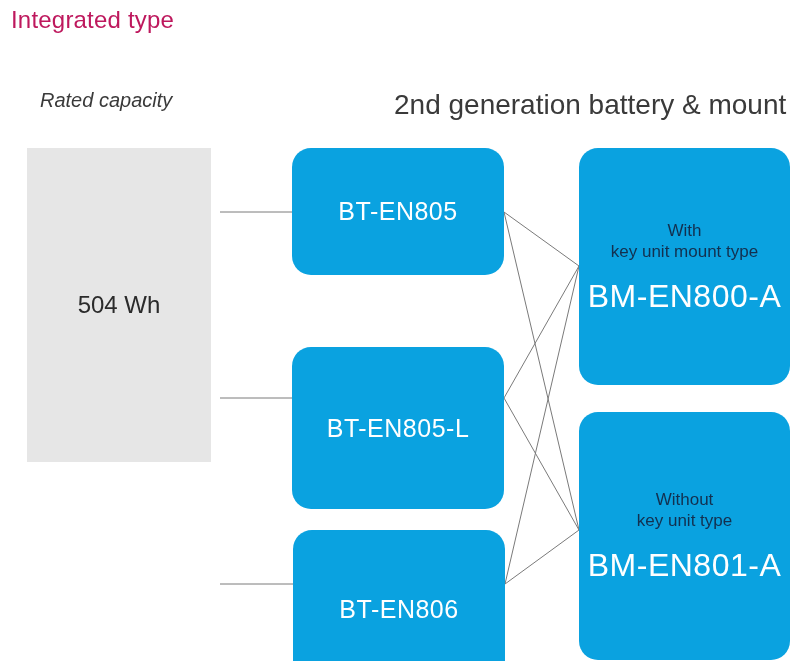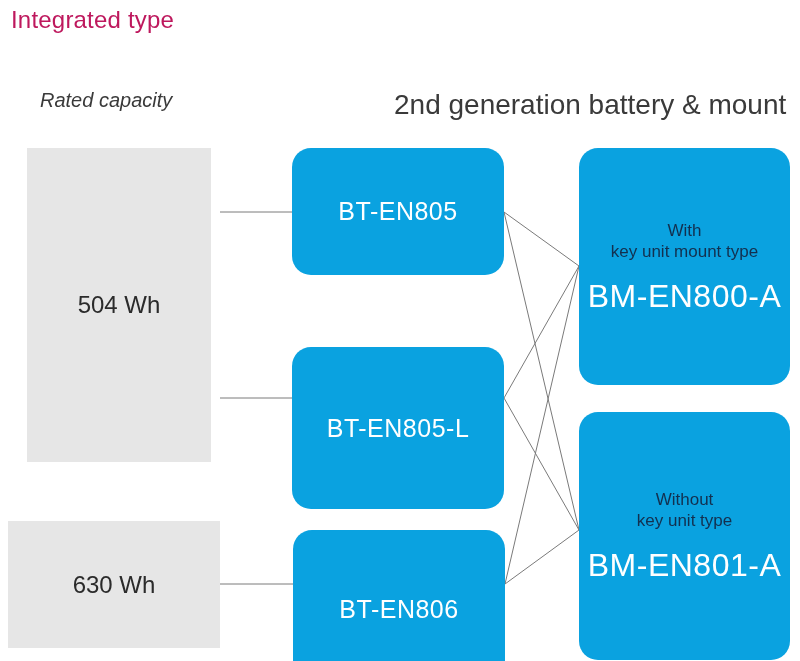--- a/index.html
+++ b/index.html
@@ -93,23 +93,20 @@
       <line x1="504" y1="398" x2="579" y2="266"></line>
       <line x1="504" y1="398" x2="579" y2="530"></line>
       <line x1="505" y1="584" x2="579" y2="266"></line>
       <line x1="505" y1="584" x2="579" y2="530"></line>
     </svg>
 
   <div class="box gray cap-504">
     <span>504 Wh</span>
   </div>
 
-  <div class="box gray cap-630">
-    <span>630 Wh</span>
-  </div>
 
   <div class="box cyan battery-box bat-1">
     <span>BT-EN805</span>
   </div>
 
   <div class="box cyan battery-box bat-2">
     <span>BT-EN805-L</span>
   </div>
 
   <div class="box cyan battery-box bat-3">

